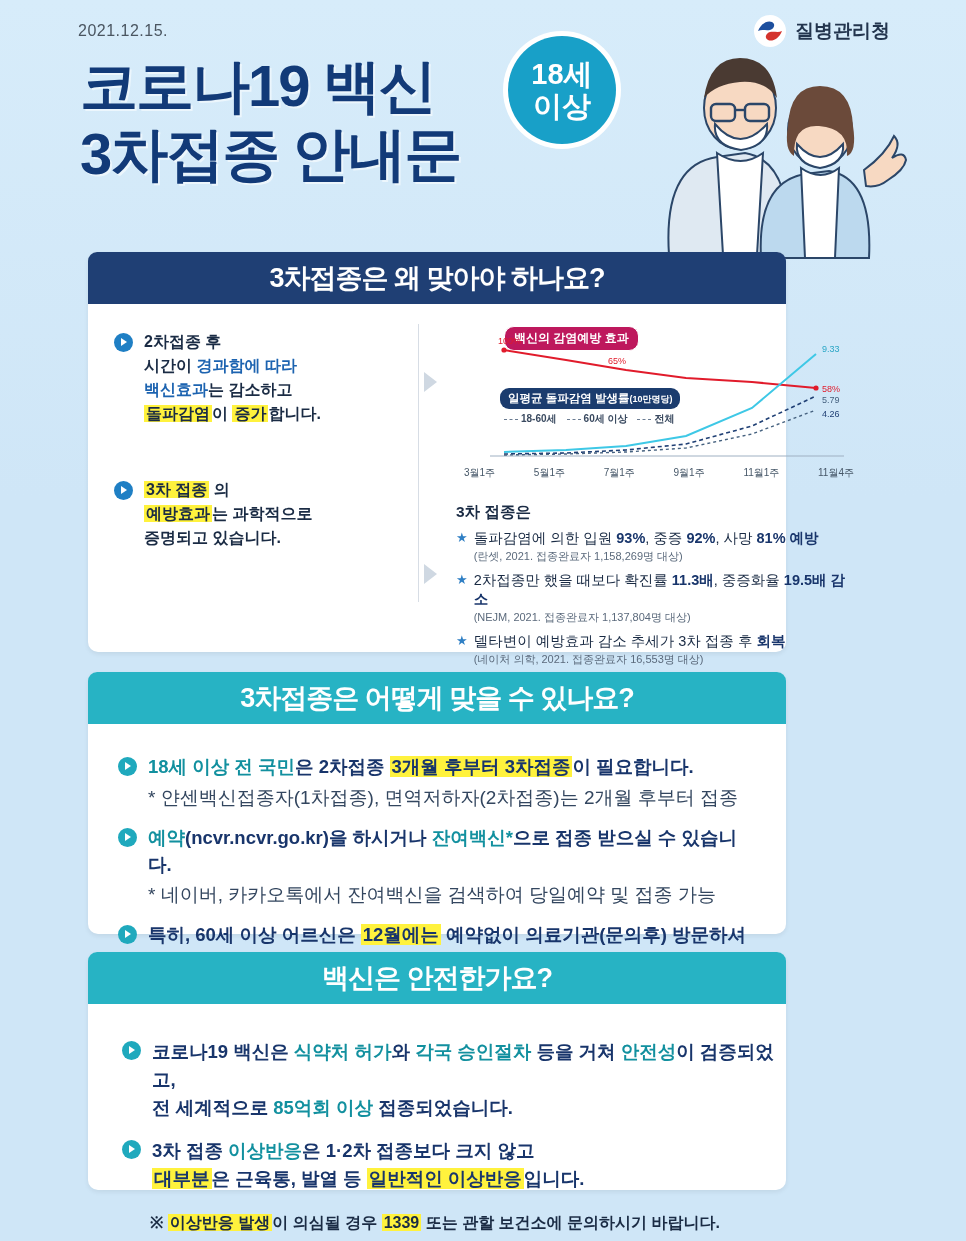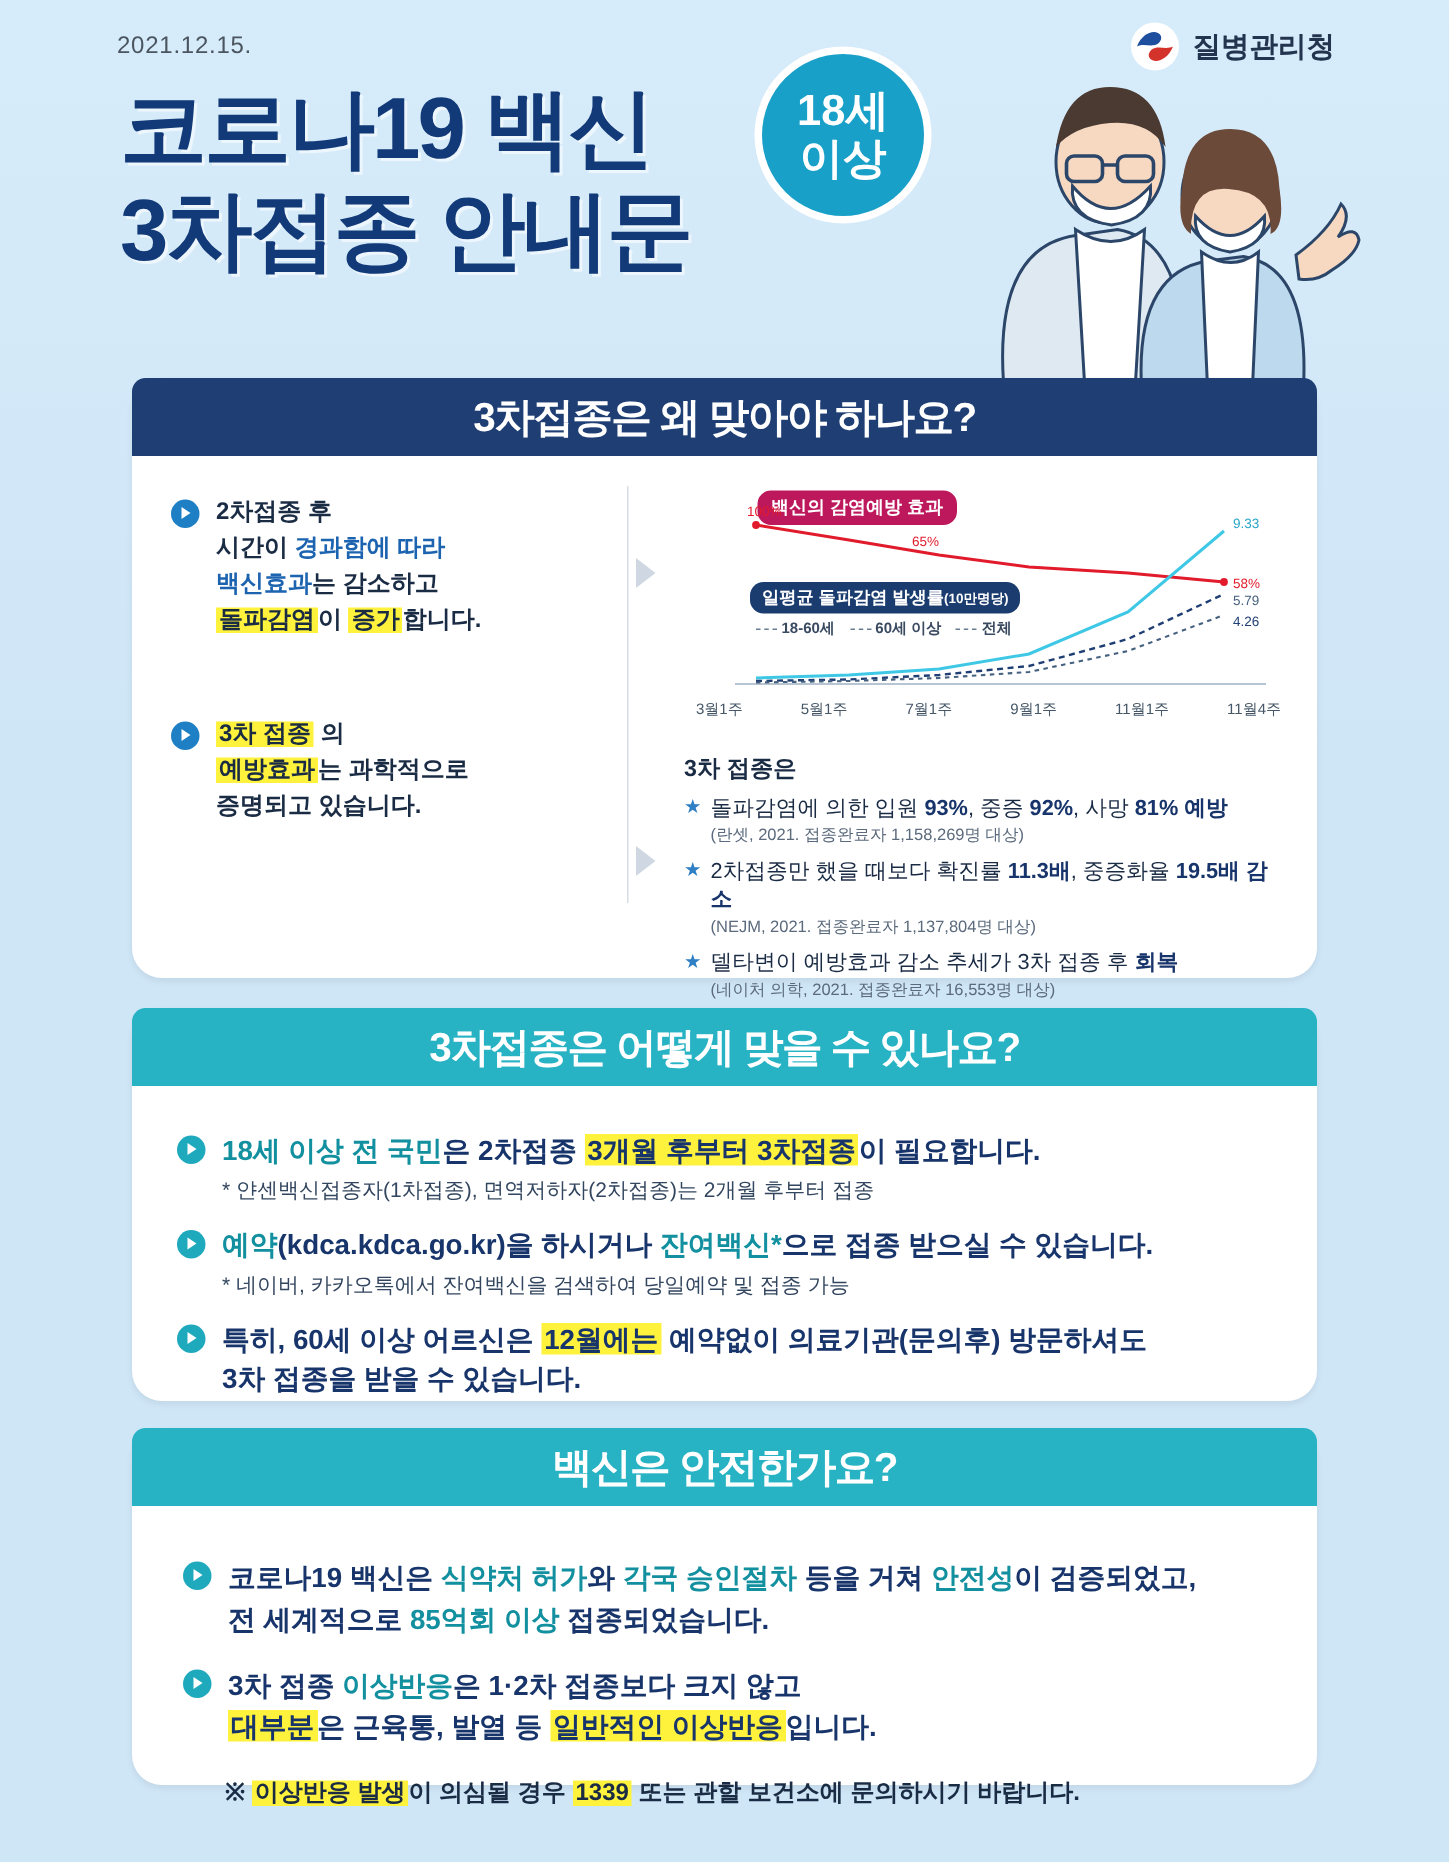--- a/index.html
+++ b/index.html
@@ -40,22 +40,22 @@
     display: flex; flex-direction: column; align-items: center; justify-content: center;
     font-size: 29px; font-weight: bold; line-height: 1.12;
     box-shadow: 0 0 0 5px #ffffff;
     text-align: center;
   }
   
   .illus { position: absolute; right: 55px; top: 20px; width: 300px; height: 240px; }
 
   
   .panel {
-    position: absolute; left: 88px; width: 790px;
-    background: #ffffff; border-radius: 20px;
+    position: absolute; left: 88px; width: 698px;
+    background: #ffffff; border-radius: 10px;
     box-shadow: 0 2px 5px rgba(0,0,0,.07);
   }
   .sec-head {
     height: 52px; border-radius: 9px 9px 0 0;
     display: flex; align-items: center; justify-content: center;
     color: #fff; font-size: 27px; font-weight: bold; letter-spacing: -1px;
   }
   .navy { background: #1f3f74; }
   .teal { background: #27b3c4; }
 
@@ -101,21 +101,21 @@
   .fact-title { font-size: 15.5px; font-weight: bold; color: #1a2b44; margin: 8px 0 6px; }
   .fact { display: flex; gap: 6px; margin-bottom: 7px; font-size: 14.5px; color: #1a2b44; }
   .star { color: #2f7fc4; font-size: 13px; line-height: 1.45; }
   .src { font-size: 11px; color: #5b6a7c; margin-top: 1px; }
 
   
   #sec2 { top: 672px; height: 262px; }
   .s2-body { padding: 16px 28px 0 30px; }
   .s2-body .row { margin-top: 14px; }
   .s2-main { font-size: 18.5px; font-weight: bold; color: #18356b; line-height: 1.45; }
-  .s2-sub { font-size: 14px; color: #33465f; margin: 4px 0 0 30px; }
+  .s2-sub { font-size: 19px; color: #33465f; margin: 4px 0 0 30px; }
 
   
   #sec3 { top: 952px; height: 238px; }
   .s3-body { padding: 18px 11px 0 34px; }
   .s3-body .row { margin-top: 16px; }
   .s3-main { font-size: 18.5px; font-weight: bold; color: #18356b; line-height: 1.5; }
   .note { font-size: 16px; color: #1a2b44; margin: 18px 0 0 28px; font-weight: bold; }
 </style>
 </head>
 <body>
@@ -287,21 +287,21 @@
         <span class="arrow teal-dot"></span>
         <div>
           <div class="s2-main"><span class="teal-t">18세 이상 전 국민</span><span>은 2차접종 </span><span class="hl">3개월 후부터 3차접종</span><span>이 필요합니다.</span></div>
         </div>
       </div>
       <div class="s2-sub">* 얀센백신접종자(1차접종), 면역저하자(2차접종)는 2개월 후부터 접종</div>
 
       <div class="row">
         <span class="arrow teal-dot"></span>
         <div>
-          <div class="s2-main"><span class="teal-t">예약</span><span>(kdca.kdca.go.kr)을 하시거나 </span><span class="teal-t">잔여백신*</span><span>으로 접종 받으실 수 있습니다.</span></div>
+          <div class="s2-main"><span class="teal-t">예약</span><span>(ncvr.ncvr.go.kr)을 하시거나 </span><span class="teal-t">잔여백신*</span><span>으로 접종 받으실 수 있습니다.</span></div>
         </div>
       </div>
       <div class="s2-sub">* 네이버, 카카오톡에서 잔여백신을 검색하여 당일예약 및 접종 가능</div>
 
       <div class="row">
         <span class="arrow teal-dot"></span>
         <div>
           <div class="s2-main"><span>특히, 60세 이상 어르신은 </span><span class="hl">12월에는</span><span> 예약없이 의료기관(문의후) 방문하셔도</span></div>
           <div class="s2-main">3차 접종을 받을 수 있습니다.</div>
         </div>

